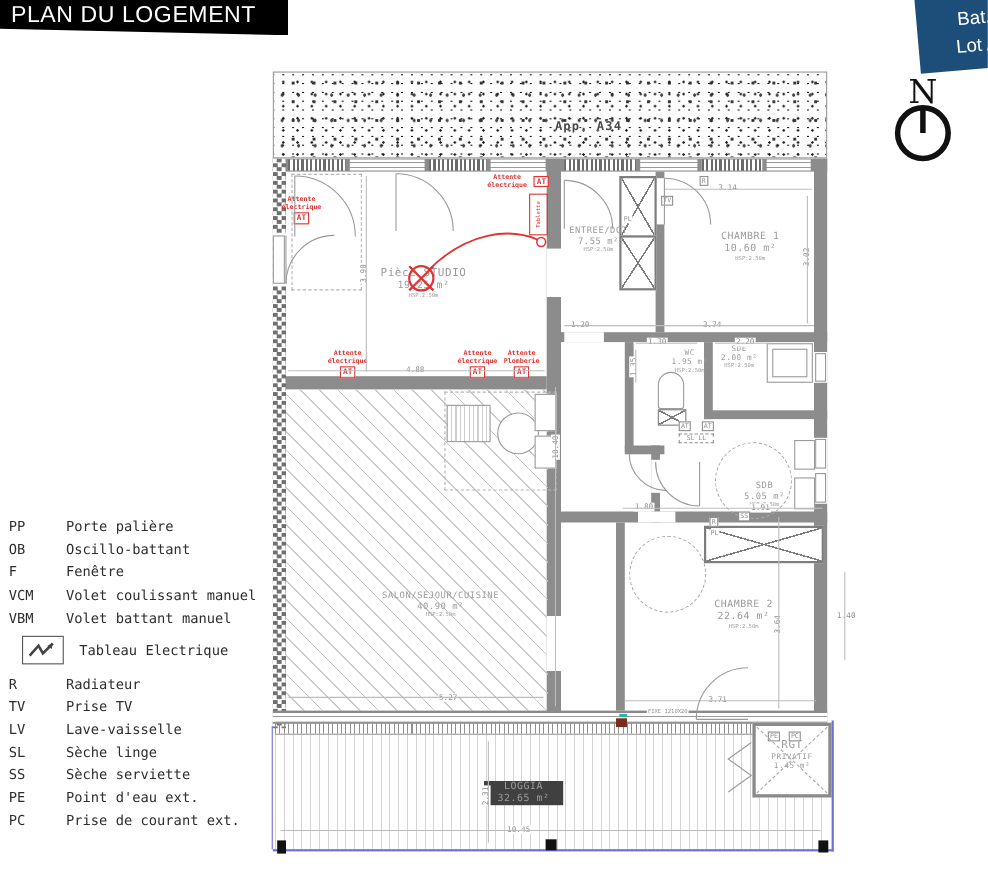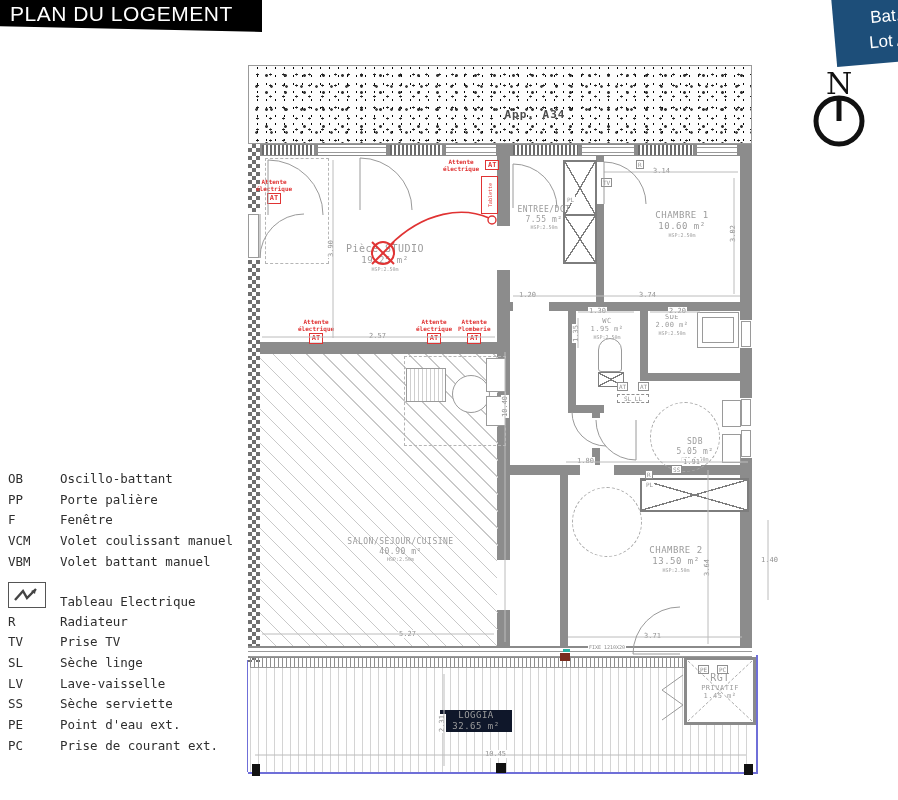--- a/index.html
+++ b/index.html
@@ -14,21 +14,21 @@
     letter-spacing:.5px;padding:2px 0 0 10px;white-space:nowrap}
   .badge{position:absolute;left:834px;top:-6px;width:120px;height:68px;background:#1d4e79;
     transform:rotate(-5deg);color:#fff;font-family:"Liberation Sans",sans-serif;font-size:17px;
     line-height:1.45;text-align:center;padding-top:10px;box-sizing:border-box}
 
   
   .legend{position:absolute;left:8px;top:469px;width:240px;color:#2e2e2e;
     font-size:12.5px;line-height:1}
   .lg-row{height:20.7px;display:flex;align-items:center}
   .lg-abbr{width:52px}
-  .lg-elec{height:34px;display:flex;align-items:flex-end;margin:2px 0 3px 0}
+  .lg-elec{height:34px;display:flex;align-items:center;margin:2px 0 3px 12px}
   .lg-elec .icon-box{width:38px;height:26px;border:1px solid #555;margin-right:14px;
     display:flex;align-items:center;justify-content:center;box-sizing:border-box}
 
   
   .wall{position:absolute;background:#8c8c8c}
   .gap{position:absolute;background:#fff}
   .room{position:absolute;color:#9c9c9c;text-align:center;line-height:1.2;letter-spacing:.5px}
   .rn{font-size:9px;white-space:nowrap}
   .ra{font-size:9px}
   .rh{font-size:5px;letter-spacing:0}
@@ -93,26 +93,26 @@
 <div class="title-block">
   <span>PLAN DU LOGEMENT</span>
 </div>
 <div class="badge">
   <div>Bat. A</div>
   <div>Lot A 3</div>
 </div>
 
 <div class="legend">
   <div class="lg-row">
+      <span class="lg-abbr">PP</span>
+      <span>Porte palière</span>
+    </div>
+  <div class="lg-row">
       <span class="lg-abbr">OB</span>
       <span>Oscillo-battant</span>
-    </div>
-  <div class="lg-row">
-      <span class="lg-abbr">PP</span>
-      <span>Porte palière</span>
     </div>
   <div class="lg-row">
       <span class="lg-abbr">F</span>
       <span>Fenêtre</span>
     </div>
   <div class="lg-row">
       <span class="lg-abbr">VCM</span>
       <span>Volet coulissant manuel</span>
     </div>
   <div class="lg-row">
@@ -130,26 +130,26 @@
   </div>
   <div class="lg-row">
       <span class="lg-abbr">R</span>
       <span>Radiateur</span>
     </div>
   <div class="lg-row">
       <span class="lg-abbr">TV</span>
       <span>Prise TV</span>
     </div>
   <div class="lg-row">
+      <span class="lg-abbr">LV</span>
+      <span>Lave-vaisselle</span>
+    </div>
+  <div class="lg-row">
       <span class="lg-abbr">SL</span>
       <span>Sèche linge</span>
-    </div>
-  <div class="lg-row">
-      <span class="lg-abbr">LV</span>
-      <span>Lave-vaisselle</span>
     </div>
   <div class="lg-row">
       <span class="lg-abbr">SS</span>
       <span>Sèche serviette</span>
     </div>
   <div class="lg-row">
       <span class="lg-abbr">PE</span>
       <span>Point d'eau ext.</span>
     </div>
   <div class="lg-row">
@@ -237,46 +237,46 @@
 <div class="room" style="left:505px;top:205px;width:78px;z-index:5">
   <div class="rn" style="font-size:8px">ENTREE/DGT</div>
   <div class="ra" style="font-size:8px">7.55 m²</div>
   <div class="rh">HSP:2.50m</div>
 </div>
 <div class="room" style="left:638px;top:210px;width:88px;z-index:5">
   <div class="rn">CHAMBRE 1</div>
   <div class="ra">10.60 m²</div>
   <div class="rh">HSP:2.50m</div>
 </div>
-<div class="room" style="left:584px;top:317px;width:46px;z-index:5">
+<div class="room" style="left:604px;top:317px;width:46px;z-index:5">
   <div class="rn" style="font-size:7px">WC</div>
   <div class="ra" style="font-size:7px">1.95 m²</div>
   <div class="rh">HSP:2.50m</div>
 </div>
 <div class="room" style="left:648px;top:313px;width:48px;z-index:5">
   <div class="rn" style="font-size:7px">SDE</div>
   <div class="ra" style="font-size:7px">2.00 m²</div>
   <div class="rh">HSP:2.50m</div>
 </div>
 <div class="room" style="left:670px;top:437px;width:50px;z-index:5">
   <div class="rn" style="font-size:8px">SDB</div>
   <div class="ra" style="font-size:8px">5.05 m²</div>
   <div class="rh">HSP:2.50m</div>
 </div>
 <div class="room" style="left:630px;top:545px;width:92px;z-index:5">
   <div class="rn">CHAMBRE 2</div>
-  <div class="ra">13.50 m²</div>
+  <div class="ra">22.64 m²</div>
   <div class="rh">HSP:2.50m</div>
 </div>
 <div class="room" style="left:328px;top:537px;width:145px;z-index:5">
   <div class="rn" style="font-size:8px">SALON/SEJOUR/CUISINE</div>
   <div class="ra" style="font-size:8px">40.90 m²</div>
   <div class="rh">HSP:2.50m</div>
 </div>
-<div class="room" style="left:440px;top:710px;width:72px;background:#0f172a;z-index:5">
+<div class="room" style="left:440px;top:710px;width:72px;background:#404040;z-index:5">
   <div class="rn">LOGGIA</div>
   <div class="ra">32.65 m²</div>
 </div>
 <div class="room" style="left:688px;top:672px;width:64px;z-index:6">
   <div class="rn" style="font-size:10px">RGT</div>
   <div class="rn" style="font-size:7px">PRIVATIF</div>
   <div class="ra" style="font-size:7px">1.45 m²</div>
 </div>
 
 <span class="tag" style="left:601px;top:178px">TV</span>
@@ -285,34 +285,34 @@
 <span class="tag" style="left:672px;top:466px;border:none">SS</span>
 <span class="tag" style="left:698px;top:665px;z-index:7">PE</span>
 <span class="tag" style="left:717px;top:665px;z-index:7">PC</span>
 <span class="tag" style="left:588px;top:644px;border:none;font-size:5px">FIXE 1210X20</span>
 <div class="slll">
   <div class="tags"><span>AT</span> <span>AT</span></div>
   <div class="lbl">SL LL</div>
 </div>
 
 <span class="dim dimv" style="left:327px;top:258px">3.90</span>
-<span class="dim" style="left:368px;top:332px">2.57</span>
+<span class="dim" style="left:368px;top:332px">4.88</span>
 <span class="dim" style="left:518px;top:291px">1.20</span>
 <span class="dim" style="left:638px;top:291px">3.74</span>
 <span class="dim" style="left:652px;top:167px">3.14</span>
 <span class="dim dimv" style="left:729px;top:243px">3.02</span>
 <span class="dim" style="left:588px;top:307px">1.30</span>
 <span class="dim dimv" style="left:572px;top:343px">1.35</span>
 <span class="dim" style="left:668px;top:307px">2.20</span>
 <span class="dim" style="left:576px;top:457px">1.80</span>
 <span class="dim" style="left:682px;top:458px">1.91</span>
 <span class="dim dimv" style="left:703px;top:577px">3.64</span>
 <span class="dim" style="left:643px;top:632px">3.71</span>
 <span class="dim dimv" style="left:501px;top:418px">10.40</span>
-<span class="dim" style="left:484px;top:750px">10.45</span>
+<span class="dim" style="left:460px;top:750px">10.45</span>
 <span class="dim dimv" style="left:438px;top:733px">2.31</span>
 <span class="dim" style="left:760px;top:556px">1.40</span>
 <span class="dim" style="left:398px;top:630px">5.27</span>
 
 <div class="att" style="left:256px;top:178px">
   <div>Attente</div>
   <div>électrique</div>
   <span class="attag">AT</span>
 </div>
 <div class="att" style="left:443px;top:158px">

